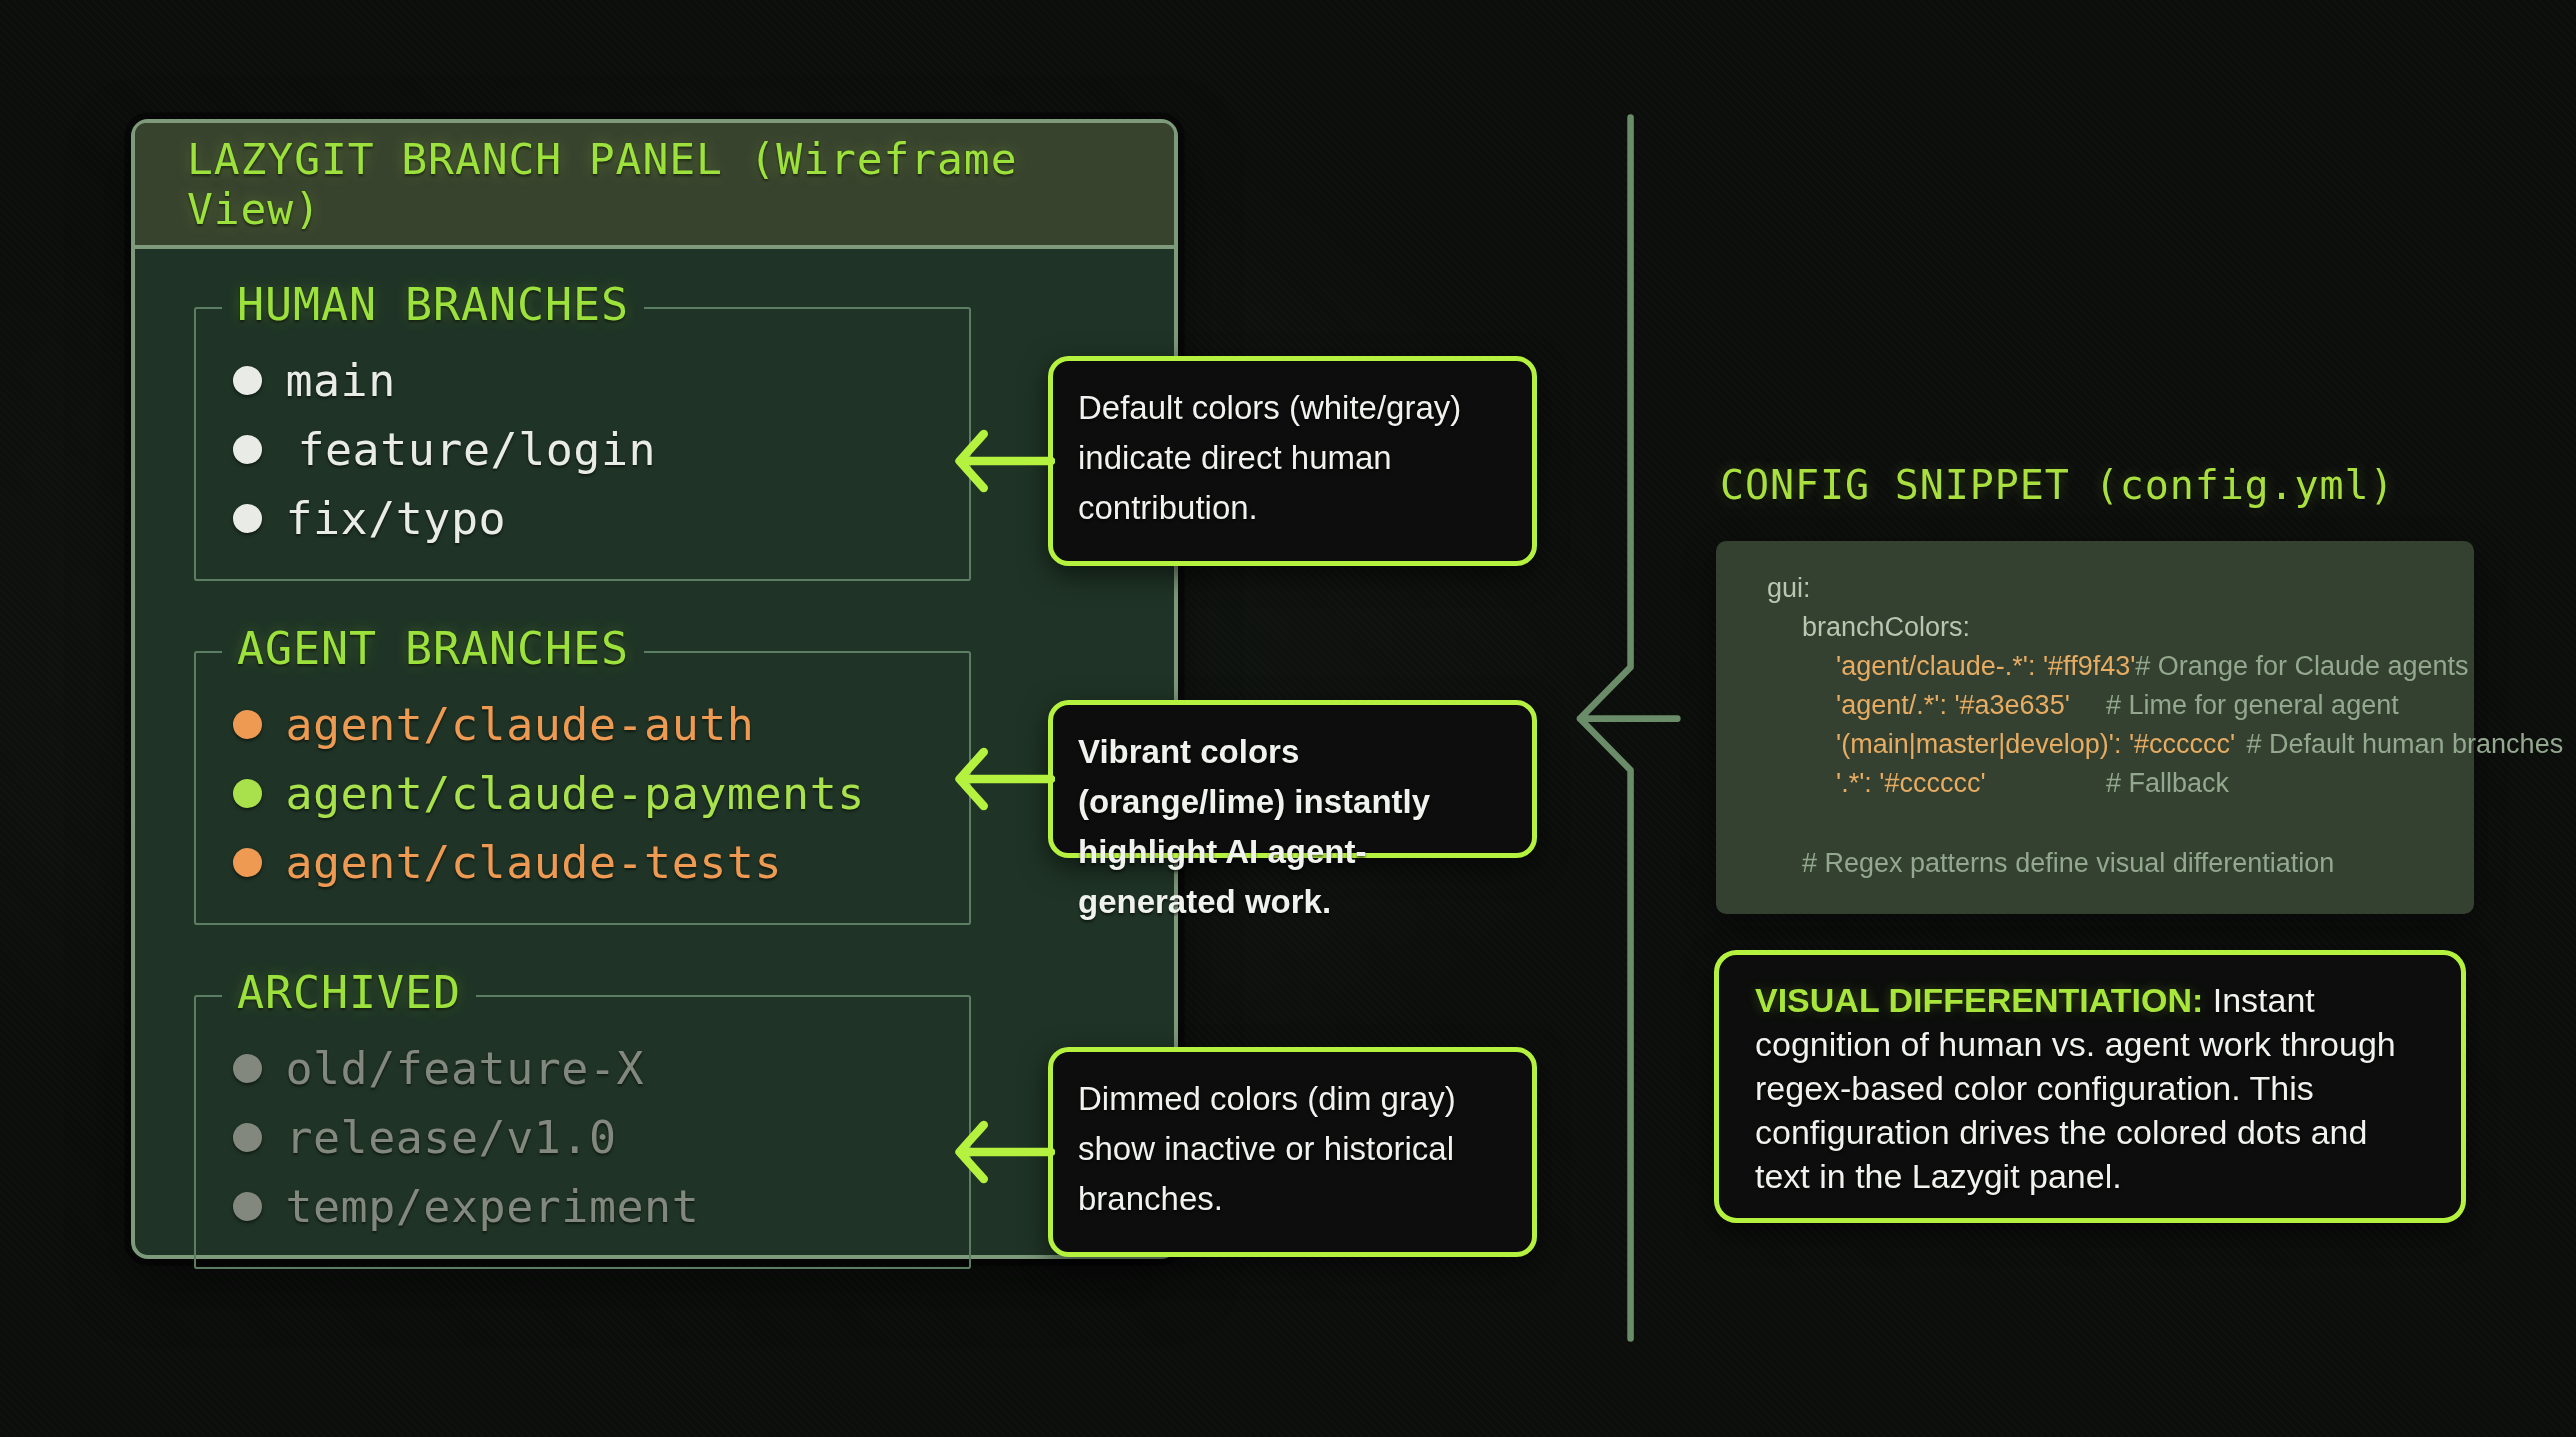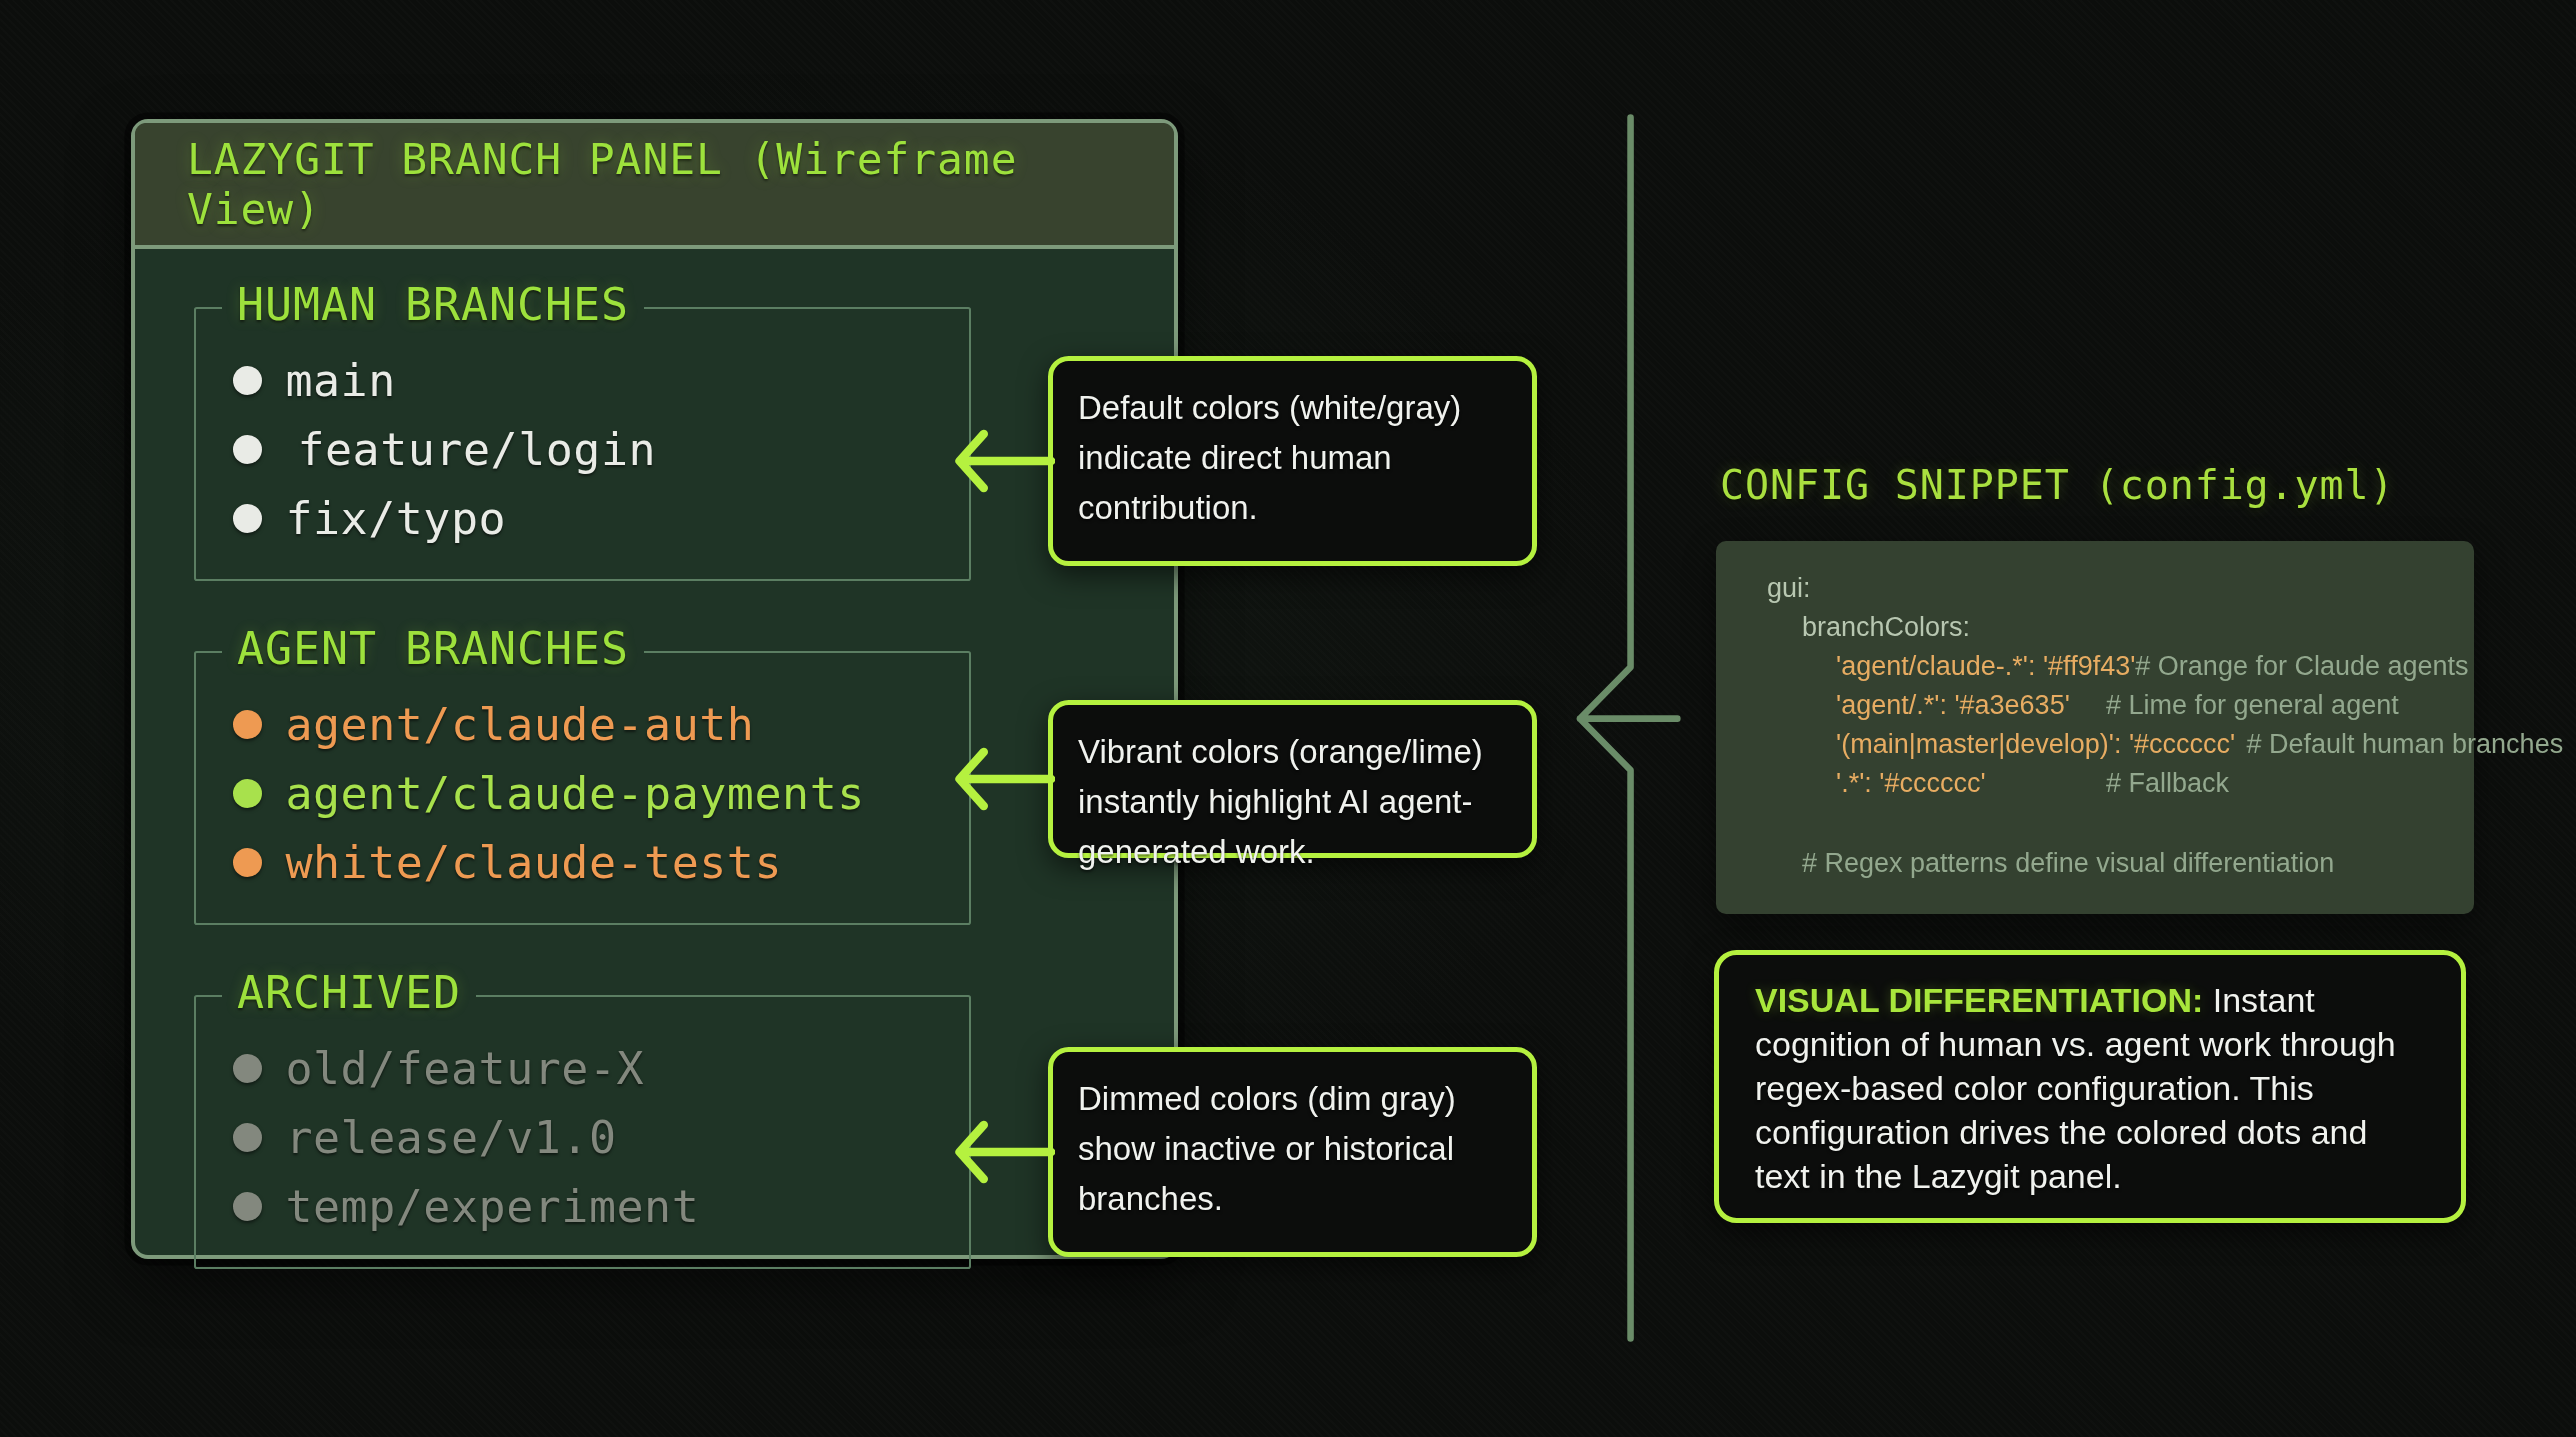--- a/index.html
+++ b/index.html
@@ -141,21 +141,21 @@
       <div class="branch-row">
         <span class="dot" style="background-color: rgb(238, 154, 82);"></span>
         <span class="branch-name mono" style="color: rgb(238, 154, 82);">agent/claude-auth</span>
       </div>
       <div class="branch-row">
         <span class="dot" style="background-color: rgb(168, 225, 76);"></span>
         <span class="branch-name mono" style="color: rgb(168, 225, 76);">agent/claude-payments</span>
       </div>
       <div class="branch-row">
         <span class="dot" style="background-color: rgb(238, 154, 82);"></span>
-        <span class="branch-name mono" style="color: rgb(238, 154, 82);">white/claude-tests</span>
+        <span class="branch-name mono" style="color: rgb(238, 154, 82);">agent/claude-tests</span>
       </div>
     </div>
 
     <div class="section">
       <div class="section-title mono">ARCHIVED</div>
       <div class="branch-row">
         <span class="dot" style="background-color: rgb(131, 136, 126);"></span>
         <span class="branch-name mono" style="color: rgb(131, 136, 126);">old/feature-X</span>
       </div>
       <div class="branch-row">
@@ -171,21 +171,21 @@
   </div>
 </div>
 
 <div class="callout" style="top:356px;height:210px;">
   <svg class="callout-arrow" viewBox="0 0 112 92">
     <path d="M108 46 H12 M36 17 L10 46 L36 75" fill="none" stroke="#b5f13f" stroke-width="9" stroke-linecap="round" stroke-linejoin="round"></path>
   </svg>
   <div class="callout-text">Default colors (white/gray) indicate direct human contribution.</div>
 </div>
 
-<div class="callout" style="top:700px;height:158px;">
+<div class="callout" style="top:700px;height:158px;font-weight:bold;">
   <svg class="callout-arrow" viewBox="0 0 112 92">
     <path d="M108 46 H12 M36 17 L10 46 L36 75" fill="none" stroke="#b5f13f" stroke-width="9" stroke-linecap="round" stroke-linejoin="round"></path>
   </svg>
   <div class="callout-text">Vibrant colors (orange/lime) instantly highlight AI agent-generated work.</div>
 </div>
 
 <div class="callout" style="top:1047px;height:210px;">
   <svg class="callout-arrow" viewBox="0 0 112 92">
     <path d="M108 46 H12 M36 17 L10 46 L36 75" fill="none" stroke="#b5f13f" stroke-width="9" stroke-linecap="round" stroke-linejoin="round"></path>
   </svg>

